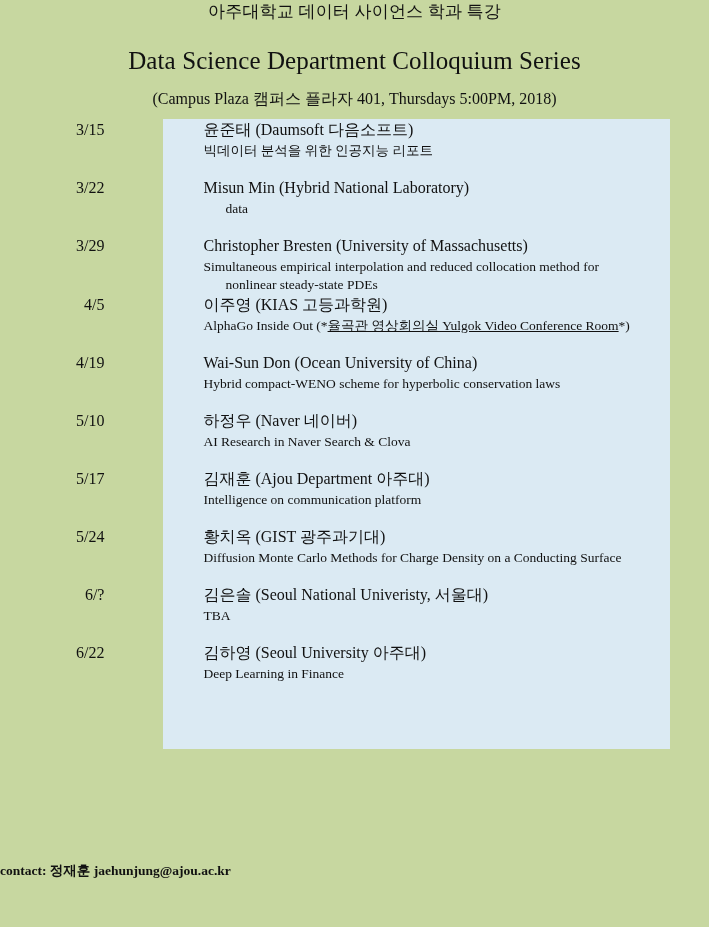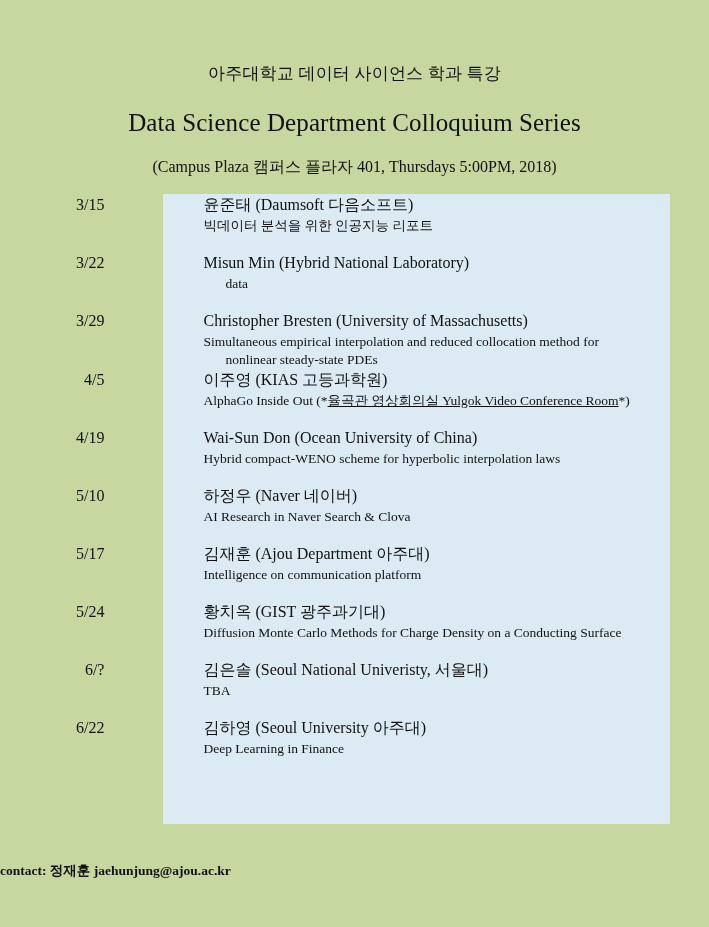--- a/index.html
+++ b/index.html
@@ -16,35 +16,34 @@
     position: relative;
   }
   .page {
     width: 709px;
     height: 927px;
     position: relative;
     box-sizing: border-box;
   }
   .header {
     text-align: center;
-    padding-top: 62px;
   }
   .subtitle-ko {
     font-size: 17px;
     letter-spacing: 0.2px;
     margin-bottom: 24px;
   }
   .title-en {
     font-size: 25px;
-    margin-bottom: 20px;
+    margin-bottom: 14px;
     letter-spacing: 0.1px;
   }
   .venue {
     font-size: 16px;
-    margin-bottom: 16px;
+    margin-bottom: 9px;
   }
   .schedule {
     position: relative;
     margin-top: 8px;
   }
   .panel {
     position: absolute;
     left: 163px;
     top: 0;
     width: 507px;
@@ -159,21 +158,21 @@
             <span>AlphaGo Inside Out  (*</span><span class="underline">율곡관 영상회의실 Yulgok Video Conference Room</span><span>*)</span>
           </div>
         </div>
       </div>
 
       <div class="row">
         <div class="date">4/19</div>
         <div class="entry">
           <div class="speaker">Wai-Sun Don (Ocean University of China)</div>
           <div class="talk">
-            <span>Hybrid compact-WENO scheme for hyperbolic interpolation laws</span>
+            <span>Hybrid compact-WENO scheme for hyperbolic conservation laws</span>
           </div>
         </div>
       </div>
 
       <div class="row">
         <div class="date">5/10</div>
         <div class="entry">
           <div class="speaker">하정우 (Naver 네이버)</div>
           <div class="talk">
             <span>AI Research in Naver Search &amp; Clova</span>

